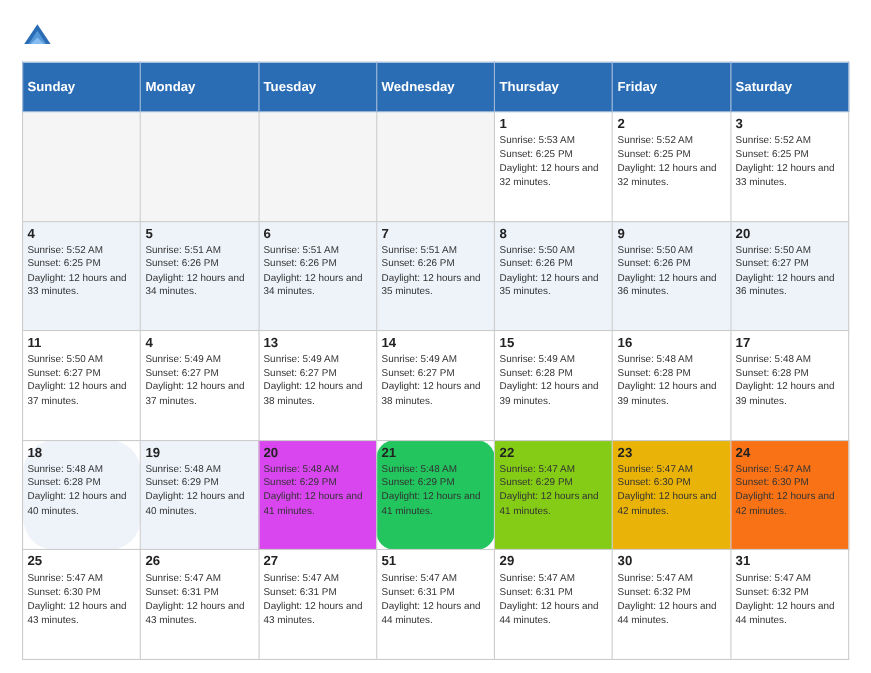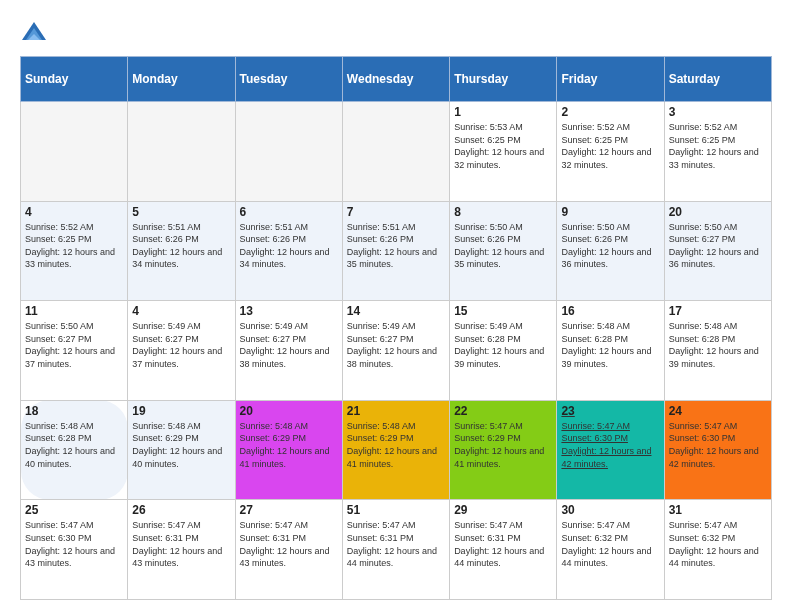--- a/index.html
+++ b/index.html
@@ -207,29 +207,29 @@
         <span class="day-info">Sunrise: 5:48 AM<br>Sunset: 6:28 PM<br>Daylight: 12 hours and 40 minutes.</span>
       </td>
           <td style="background: rgb(238, 243, 250);">
         <span class="day-num">19</span>
         <span class="day-info">Sunrise: 5:48 AM<br>Sunset: 6:29 PM<br>Daylight: 12 hours and 40 minutes.</span>
       </td>
           <td style="background: #d946ef;">
         <span class="day-num">20</span>
         <span class="day-info">Sunrise: 5:48 AM<br>Sunset: 6:29 PM<br>Daylight: 12 hours and 41 minutes.</span>
       </td>
-          <td style="background: #eab308;">
+          <td style="background: #22c55e; border-radius: 17px;">
         <span class="day-num">21</span>
         <span class="day-info">Sunrise: 5:48 AM<br>Sunset: 6:29 PM<br>Daylight: 12 hours and 41 minutes.</span>
       </td>
           <td style="background: #84cc16;">
         <span class="day-num">22</span>
         <span class="day-info">Sunrise: 5:47 AM<br>Sunset: 6:29 PM<br>Daylight: 12 hours and 41 minutes.</span>
       </td>
-          <td style="background: #14b8a6; text-decoration: underline;">
+          <td style="background: #eab308;">
         <span class="day-num">23</span>
         <span class="day-info">Sunrise: 5:47 AM<br>Sunset: 6:30 PM<br>Daylight: 12 hours and 42 minutes.</span>
       </td>
           <td style="background: #f97316;">
         <span class="day-num">24</span>
         <span class="day-info">Sunrise: 5:47 AM<br>Sunset: 6:30 PM<br>Daylight: 12 hours and 42 minutes.</span>
       </td>
         </tr>
         <tr>
           <td>

